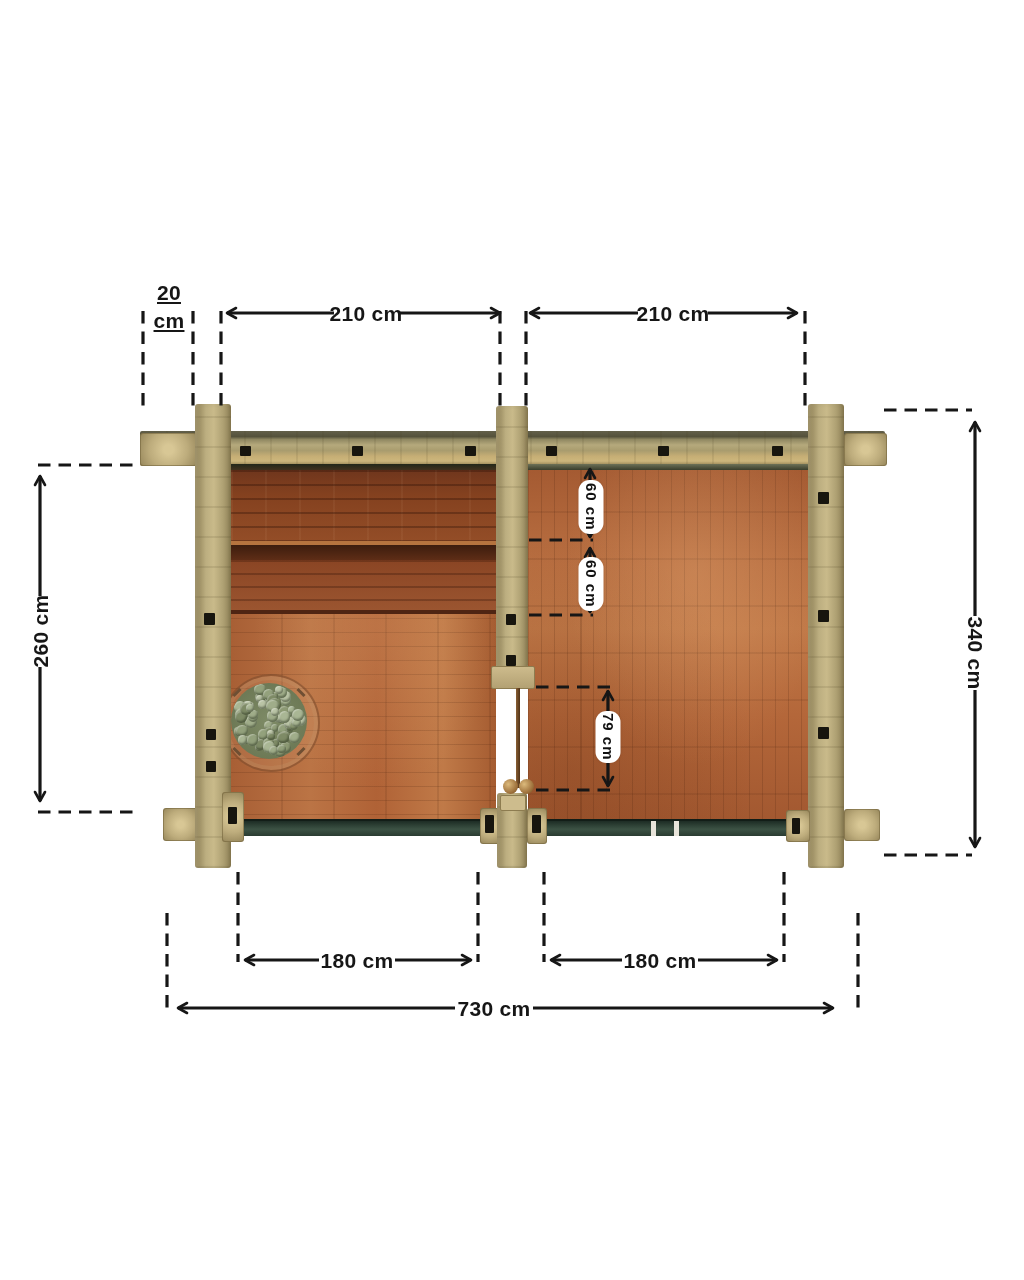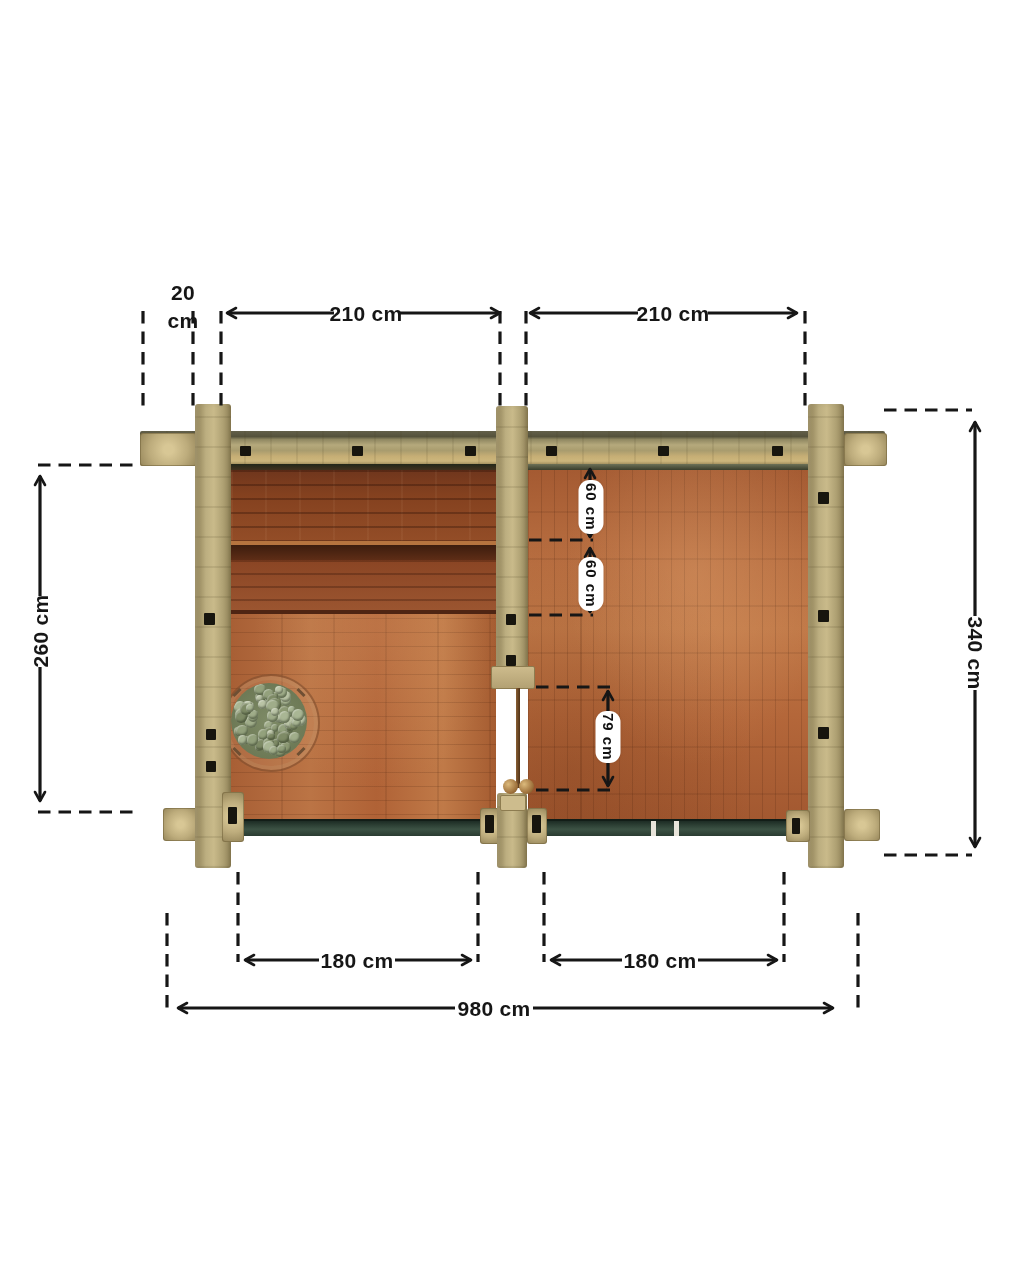--- a/index.html
+++ b/index.html
@@ -278,28 +278,28 @@
       <path d="M608 691 V786" marker-start="url(#ah)" marker-end="url(#ah)"></path>
       <path d="M245 960 H319" marker-start="url(#ah)"></path>
         <path d="M395 960 H471" marker-end="url(#ah)"></path>
       <path d="M551 960 H622" marker-start="url(#ah)"></path>
         <path d="M698 960 H777" marker-end="url(#ah)"></path>
       <path d="M178 1008 H455" marker-start="url(#ah)"></path>
         <path d="M533 1008 H833" marker-end="url(#ah)"></path>
     </g>
   </svg>
 
-  <div class="dim two-line" style="left:183px;top:307px;">
+  <div class="dim two-line" style="left:169px;top:307px;text-decoration:underline;">
     <div>20</div>
     <div>cm</div>
   </div>
   <div class="dim" style="left:366px;top:313px;">210 cm</div>
   <div class="dim" style="left:673px;top:313px;">210 cm</div>
   <div class="dim rot-ccw" style="left:40px;top:631px;">260 cm</div>
   <div class="dim rot-cw" style="left:975px;top:653px;">340 cm</div>
   <div class="pill" style="left:591px;top:507px;width:25px;height:54px;">60 cm</div>
   <div class="pill" style="left:591px;top:584px;width:25px;height:54px;">60 cm</div>
   <div class="pill" style="left:608px;top:737px;width:25px;height:52px;">79 cm</div>
   <div class="dim" style="left:357px;top:960px;">180 cm</div>
   <div class="dim" style="left:660px;top:960px;">180 cm</div>
-  <div class="dim" style="left:494px;top:1008px;">980 cm</div>
+  <div class="dim" style="left:494px;top:1008px;">730 cm</div>
 
 </div>
 
 </body></html>

